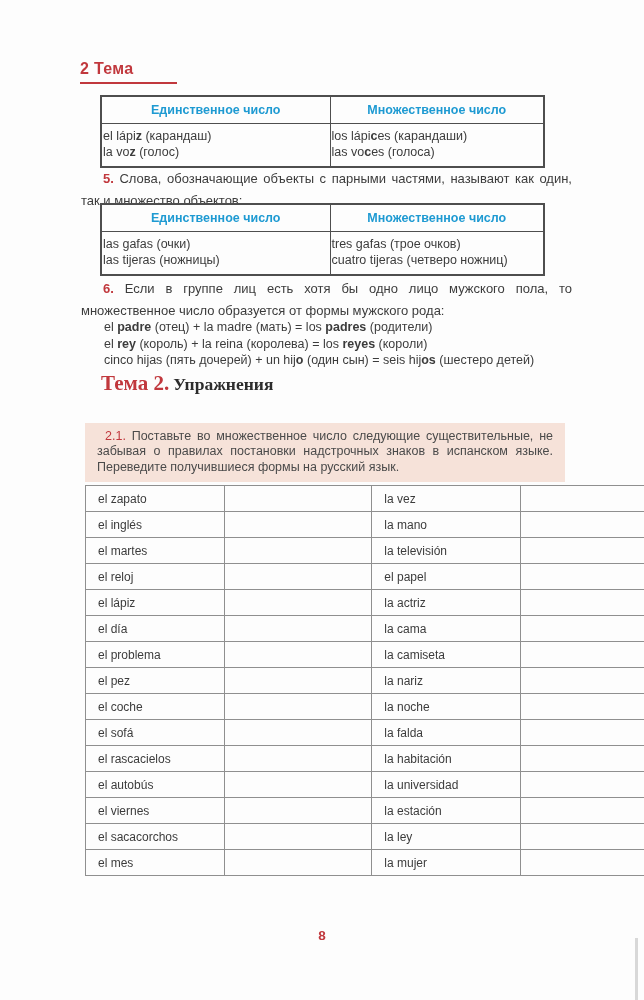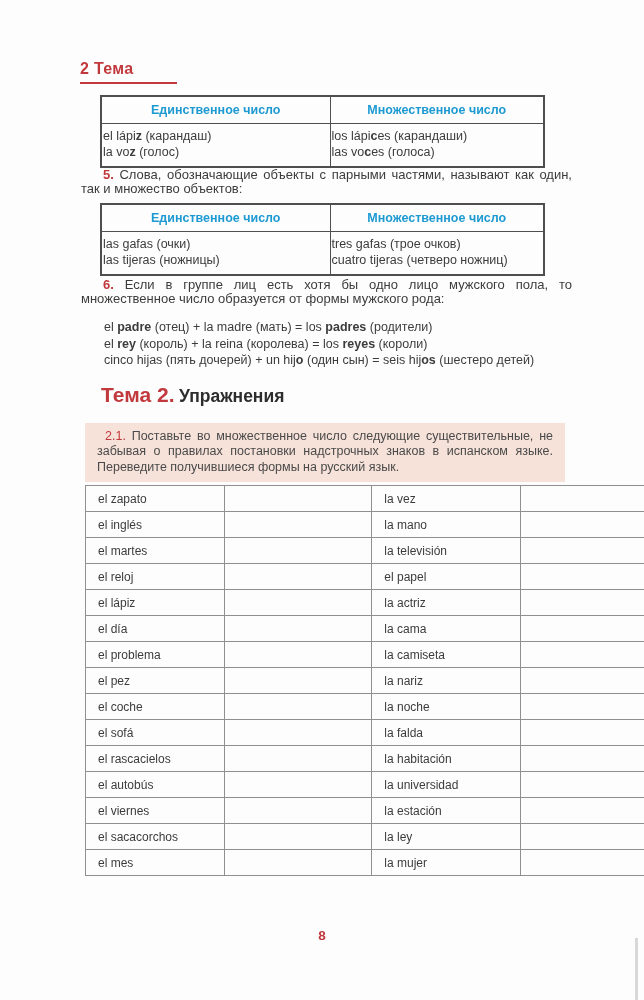--- a/index.html
+++ b/index.html
@@ -39,32 +39,32 @@
   }
   .rule-table td {
     padding:5px 13px 6px 1px; vertical-align:top;
     line-height:15.5px;
   }
   .rule-table col.c-sing { width:51.7%; }
   .rule-table col.c-plur { width:48.3%; }
   
   .rule-par {
     position:absolute; left:81px; width:491px;
-    font-size:13px; line-height:14px;
+    font-size:13px; line-height:22px;
     text-align:justify; text-indent:22px;
   }
   .rule-par--5 { top:168px; }
   .rule-par--6 { top:278px; }
   .rule-num { color:var(--red); font-weight:bold; }
   .examples {
     position:absolute; left:104px; top:319px;
     font-size:12.5px; line-height:16.5px; white-space:nowrap;
   }
   
-  .section-heading { position:absolute; left:101px; top:383px; }
+  .section-heading { position:absolute; left:101px; top:371px;font-family:Liberation Serif, serif; }
   .section-heading .topic { color:var(--red); font-weight:bold; font-size:21px; }
   .section-heading .subtitle { color:#2d2d2d; font-weight:bold; font-size:17.5px; }
   
   .exercise-box {
     position:absolute; left:85px; top:423px; width:480px;
     background:var(--ex-bg);
     padding:6px 12px 7px 12px;
     font-size:12.5px; line-height:15.3px;
     text-align:justify; text-indent:8px;
     color:#4a4a4a;

